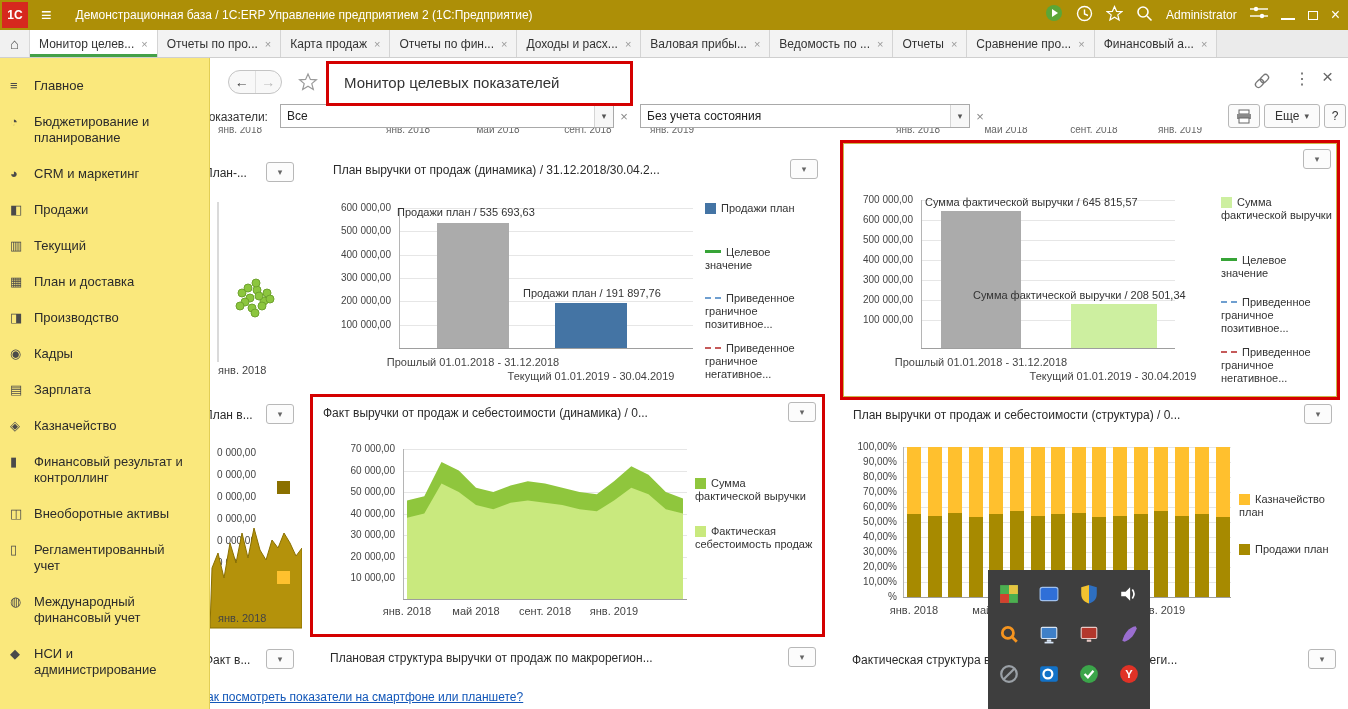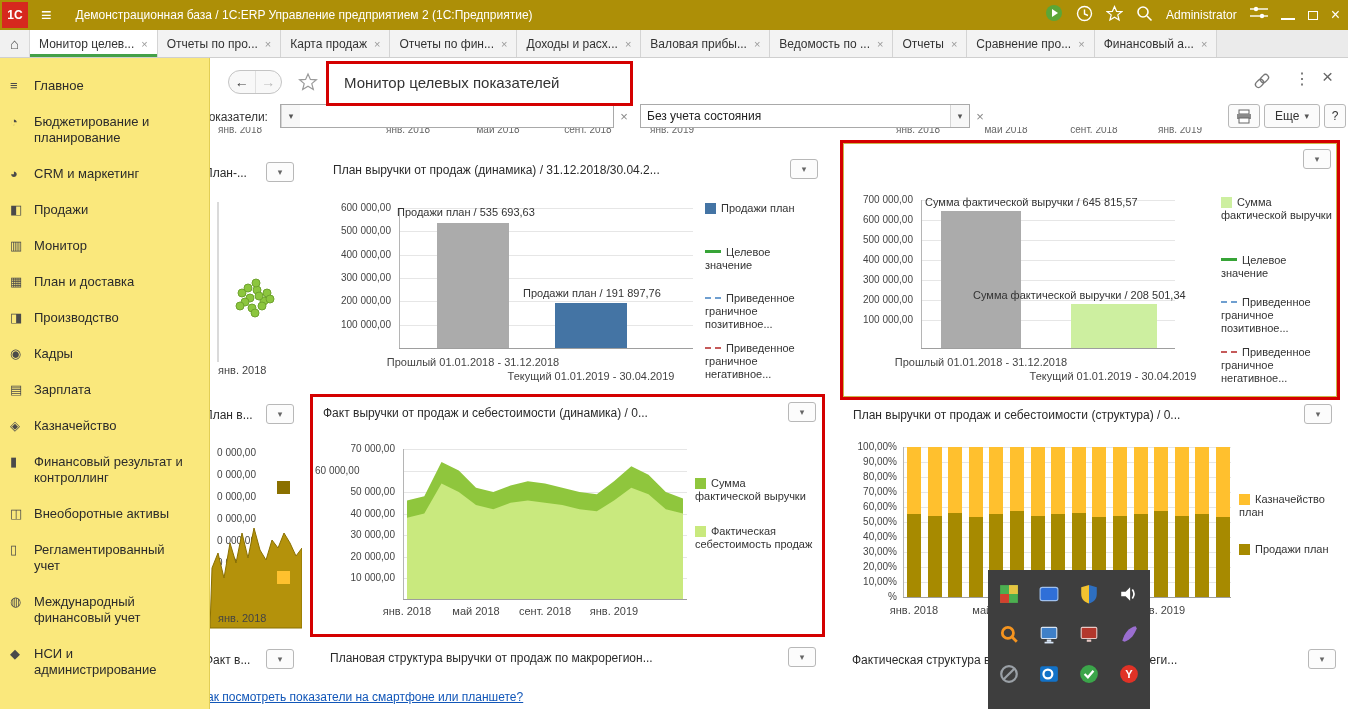--- a/index.html
+++ b/index.html
@@ -156,20 +156,21 @@
         <g transform="rotate(-45 10 9)">
           <rect x="2" y="6" width="9" height="6" rx="3" stroke="#777" fill="none" stroke-width="1.3"></rect>
           <rect x="9" y="6" width="9" height="6" rx="3" stroke="#777" fill="none" stroke-width="1.3"></rect>
         </g>
       </svg></span>
   <span class="ficon" style="left:1294px;top:69px;font-size:16px;">⋮</span>
   <span class="ficon" style="left:1322px;top:66px;font-size:19px;">×</span>
 
   <div class="abs" style="left:200px;top:110px;font-size:12px;color:#333;z-index:1;">Показатели:</div>
   <div class="combo" style="left:280px;top:104px;width:334px;">
+    <div class="cval">Все</div>
     <div class="cdd">▾</div>
   </div>
   <div class="clearx" style="left:616px;top:104px;">×</div>
   <div class="combo" style="left:640px;top:104px;width:330px;">
     <div class="cval">Без учета состояния</div>
     <div class="cdd">▾</div>
   </div>
   <div class="clearx" style="left:972px;top:104px;">×</div>
   <div class="btn" style="left:1228px;top:104px;width:32px;">
       <svg width="16" height="15">
@@ -295,21 +296,21 @@
       <div class="lgitem" style="position: absolute; left: 376px; top: 108px; width: 112px;"><span class="sw" style="width: 16px; height: 3px; background: rgb(55, 164, 55); margin-top: 4px;"></span><span>Целевое значение</span></div>
       <div class="lgitem" style="position: absolute; left: 376px; top: 150px; width: 112px;"><span class="sw" style="width: 16px; height: 0px; border-top: 2px dashed rgb(111, 159, 208); margin-top: 5px;"></span><span>Приведенное граничное позитивное...</span></div>
       <div class="lgitem" style="position: absolute; left: 376px; top: 200px; width: 112px;"><span class="sw" style="width: 16px; height: 0px; border-top: 2px dashed rgb(197, 90, 90); margin-top: 5px;"></span><span>Приведенное граничное негативное...</span></div>
     </div>
 
   <div class="panel" id="panel3" style="left:315px;top:399px;width:506px;height:233px;">
     <div class="ptitle">Факт выручки от продаж и себестоимости (динамика) / 0...</div>
     <div class="pcombo">▾</div>
   <div class="tick" style="position: absolute; left: 0px; top: 44px; width: 80px; text-align: right;">70 000,00</div>
       <div style="position: absolute; left: 88px; top: 50px; width: 284px; height: 1px; background: rgb(230, 230, 230);"></div>
-      <div class="tick" style="position: absolute; left: 0px; top: 65.5px; width: 80px; text-align: left;">60 000,00</div>
+      <div class="tick" style="position: absolute; left: 0px; top: 65.5px; width: 80px; text-align: right;">60 000,00</div>
       <div style="position: absolute; left: 88px; top: 71.5px; width: 284px; height: 1px; background: rgb(230, 230, 230);"></div>
       <div class="tick" style="position: absolute; left: 0px; top: 87px; width: 80px; text-align: right;">50 000,00</div>
       <div style="position: absolute; left: 88px; top: 93px; width: 284px; height: 1px; background: rgb(230, 230, 230);"></div>
       <div class="tick" style="position: absolute; left: 0px; top: 108.5px; width: 80px; text-align: right;">40 000,00</div>
       <div style="position: absolute; left: 88px; top: 114.5px; width: 284px; height: 1px; background: rgb(230, 230, 230);"></div>
       <div class="tick" style="position: absolute; left: 0px; top: 130px; width: 80px; text-align: right;">30 000,00</div>
       <div style="position: absolute; left: 88px; top: 136px; width: 284px; height: 1px; background: rgb(230, 230, 230);"></div>
       <div class="tick" style="position: absolute; left: 0px; top: 151.5px; width: 80px; text-align: right;">20 000,00</div>
       <div style="position: absolute; left: 88px; top: 157.5px; width: 284px; height: 1px; background: rgb(230, 230, 230);"></div>
       <div class="tick" style="position: absolute; left: 0px; top: 173px; width: 80px; text-align: right;">10 000,00</div>
@@ -414,21 +415,21 @@
         <div class="side-item">
           <span class="side-ico">◕</span>
           <span class="side-lbl">CRM и маркетинг</span>
         </div>
         <div class="side-item">
           <span class="side-ico">◧</span>
           <span class="side-lbl">Продажи</span>
         </div>
         <div class="side-item">
           <span class="side-ico">▥</span>
-          <span class="side-lbl">Монитор</span>
+          <span class="side-lbl">Текущий</span>
         </div>
         <div class="side-item">
           <span class="side-ico">▦</span>
           <span class="side-lbl">План и доставка</span>
         </div>
         <div class="side-item">
           <span class="side-ico">◨</span>
           <span class="side-lbl">Производство</span>
         </div>
         <div class="side-item">

